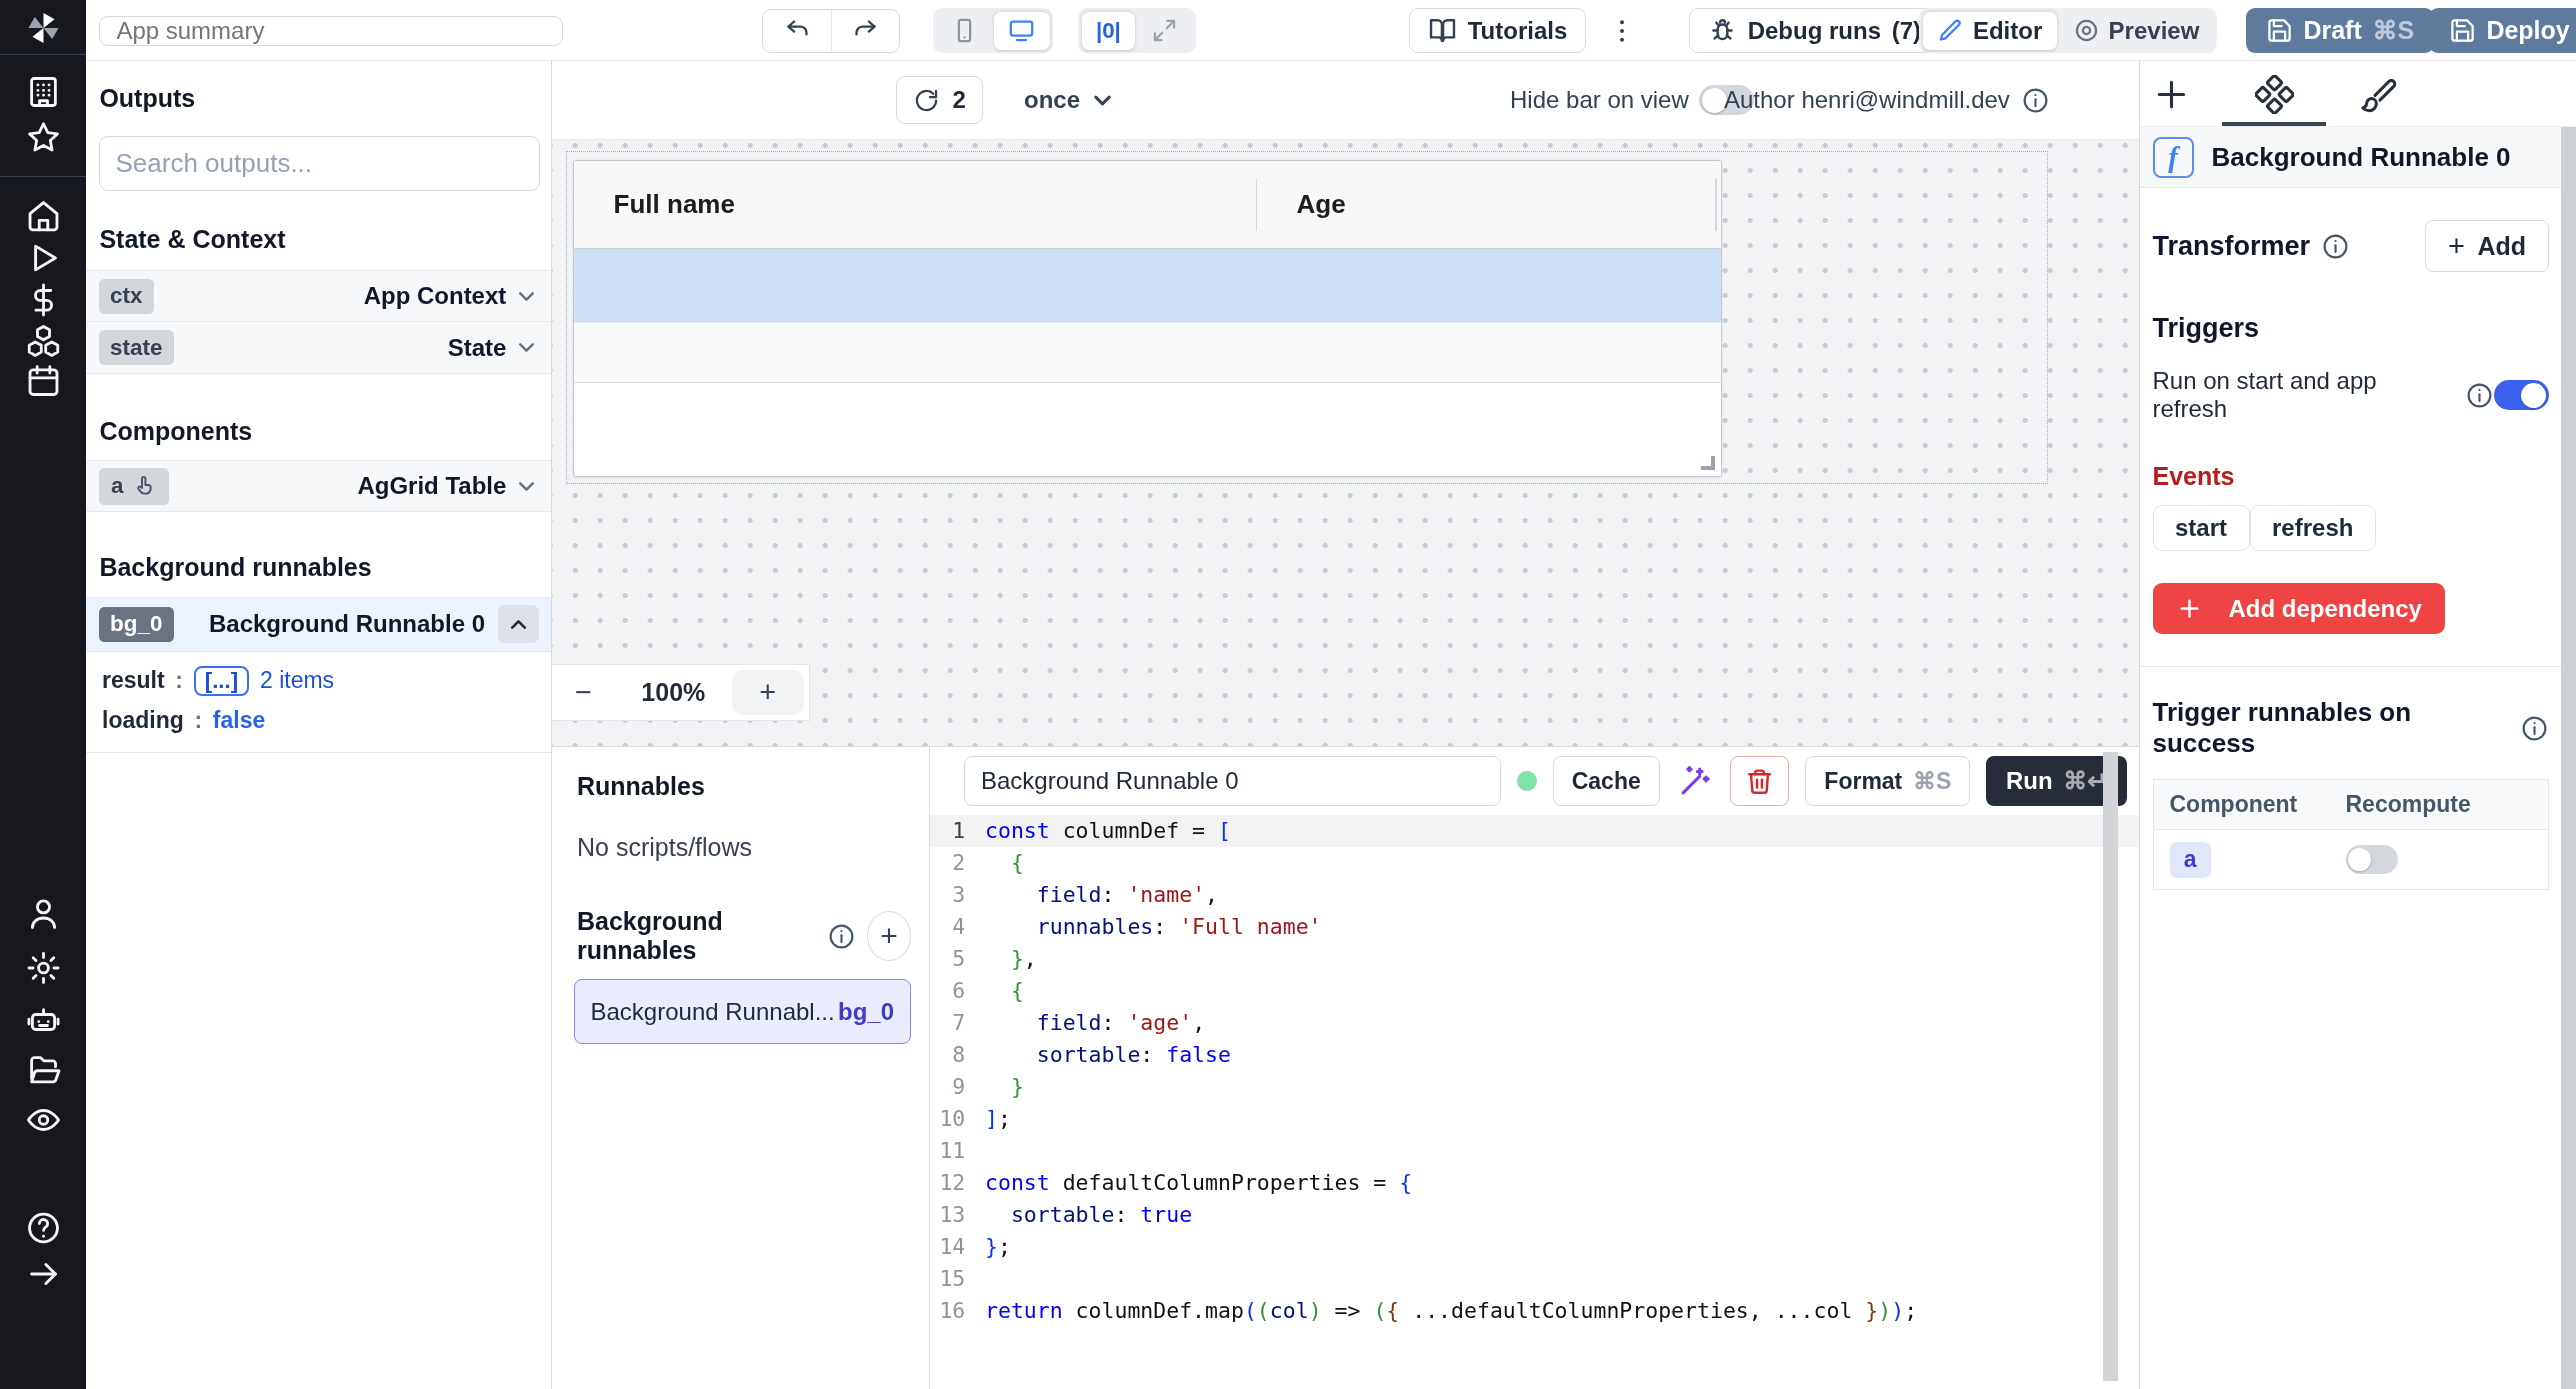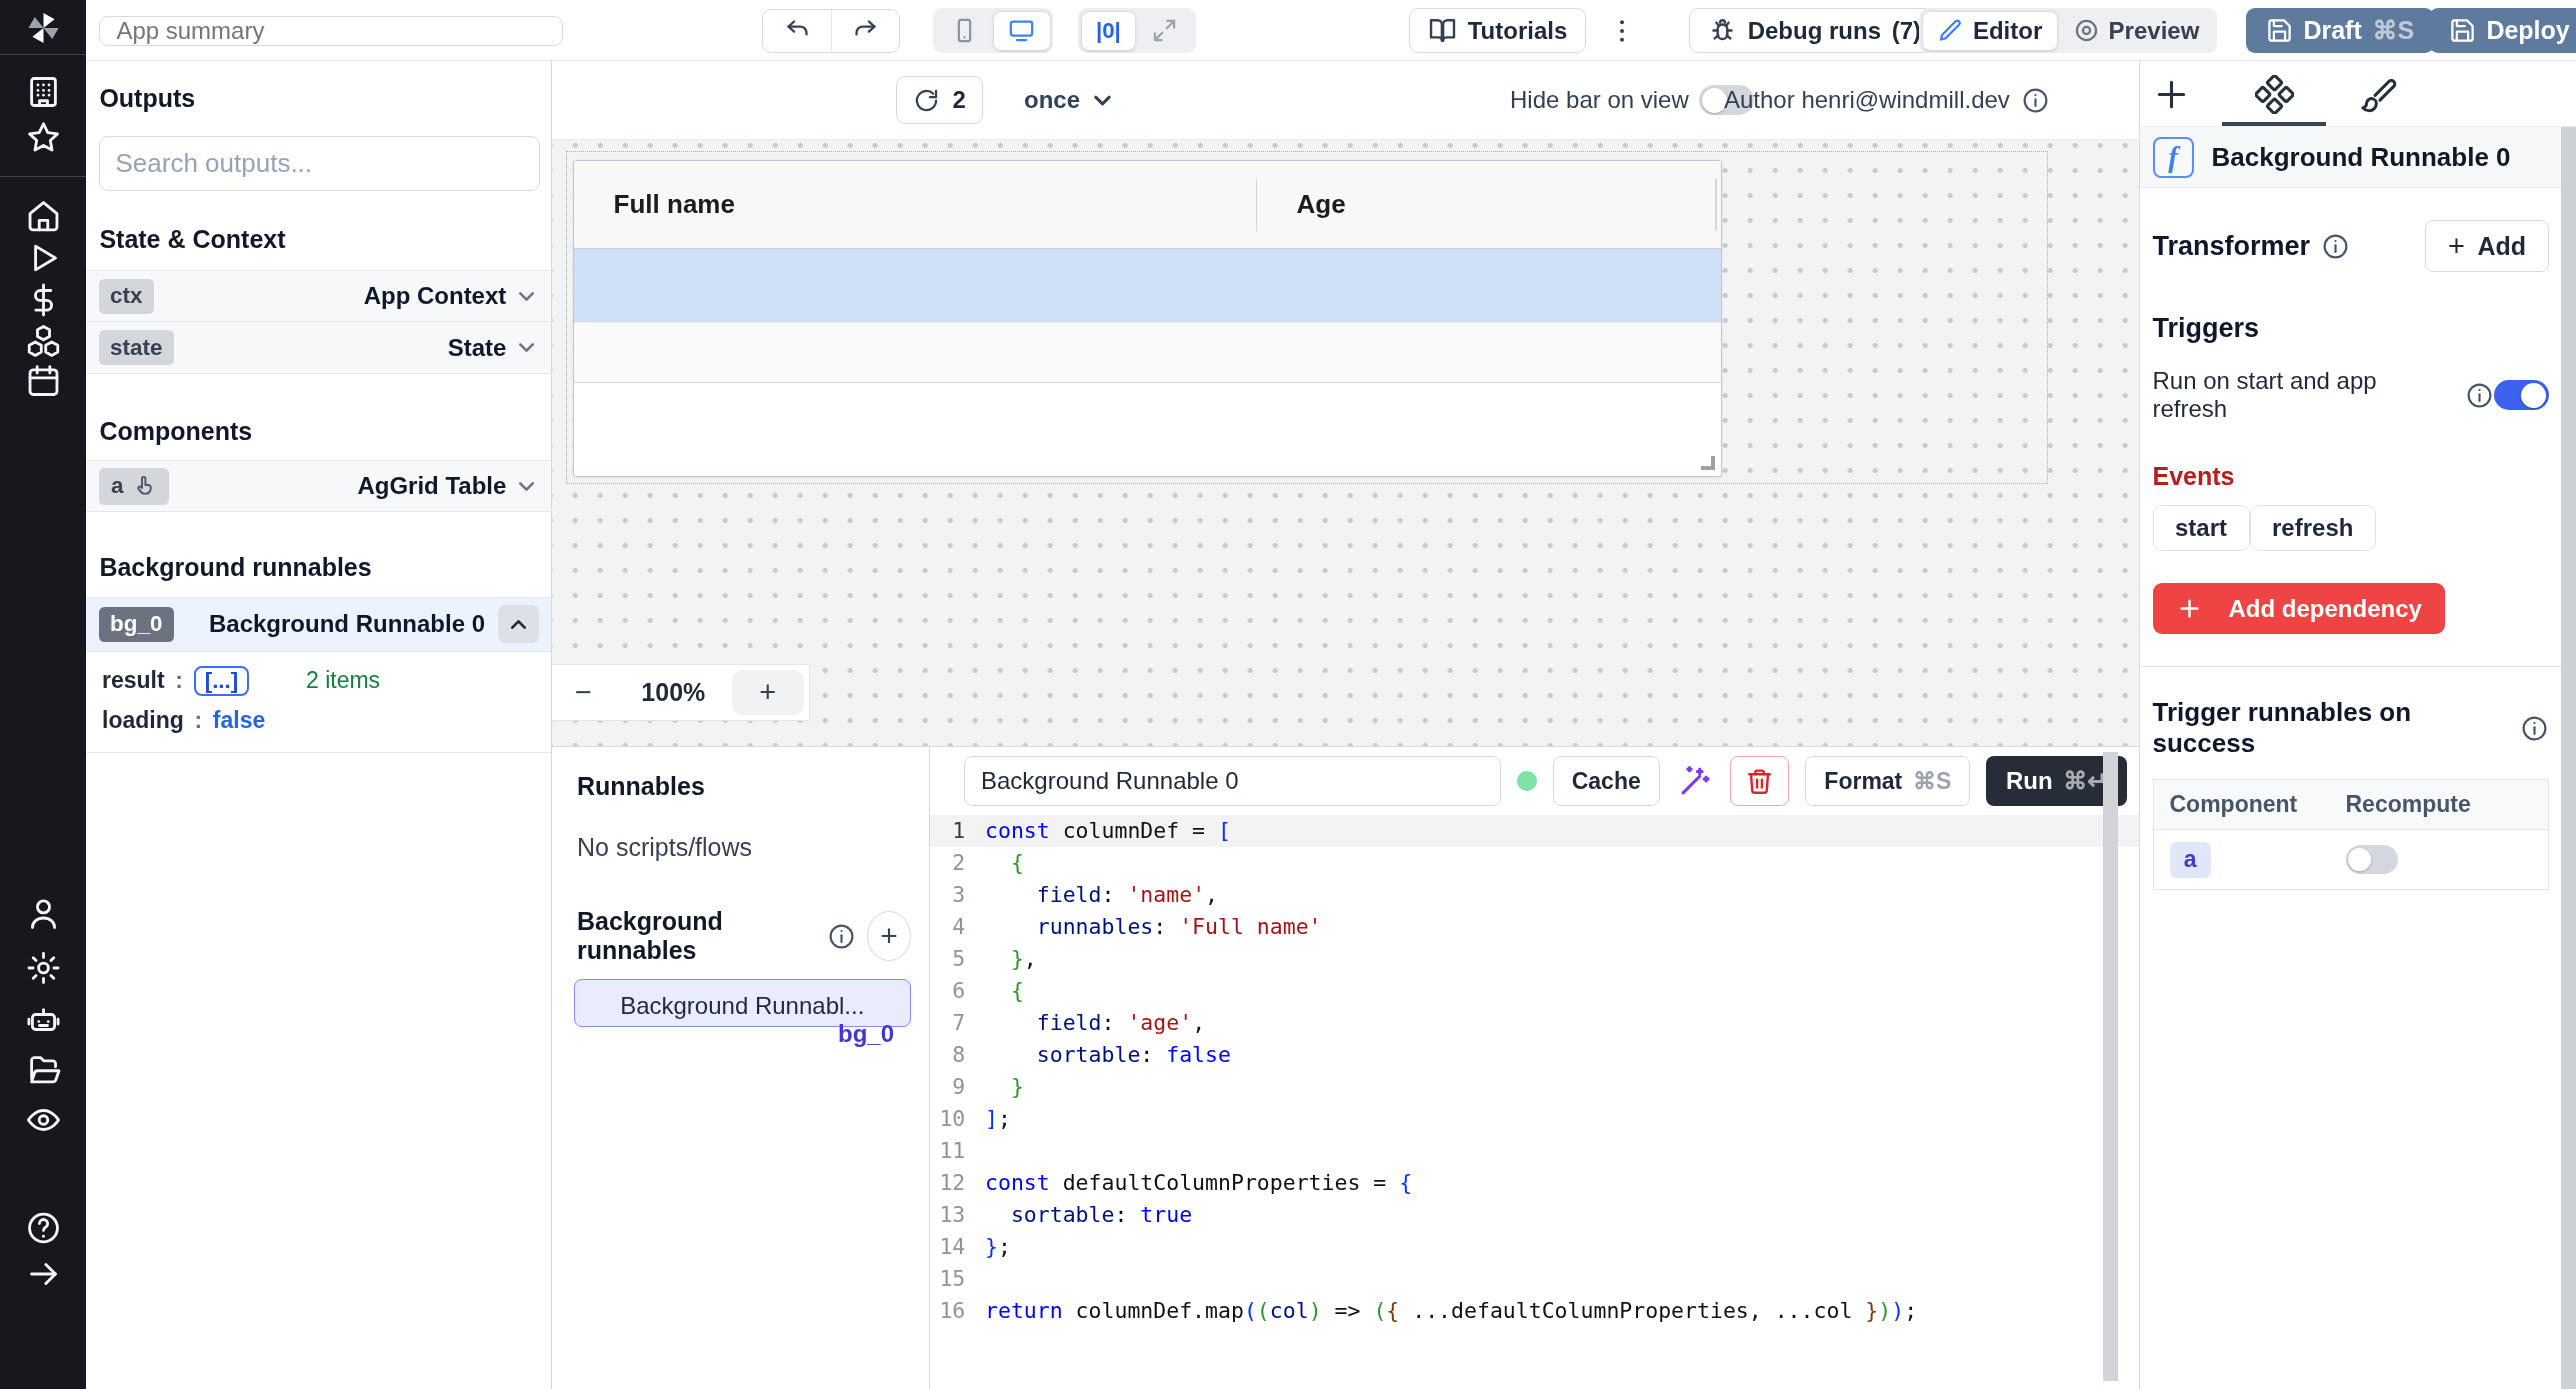--- a/index.html
+++ b/index.html
@@ -38,21 +38,21 @@
   .badge { background:#d3d6db; border-radius:5.4px; padding:4.5px 11.6px; font-size:22.4px; font-weight:700; color:#374151; display:flex; align-items:center; gap:9px; }
   .op-type { margin-left:auto; font-weight:700; font-size:24px; color:#0f172a; display:flex; align-items:center; gap:7.2px; }
   .chev svg { width:25px; height:25px; stroke:#6b7280; stroke-width:2.4; fill:none; stroke-linecap:round; stroke-linejoin:round; }
   .bg-row { background:#ebf3fe; }
   .badge.dark { background:#6b7280; color:#fff; }
   .chev-btn { margin-left:auto; width:41px; height:38px; background:#dde1e7; border-radius:7.2px; display:flex; align-items:center; justify-content:center; }
   .kv { display:flex; align-items:center; gap:10.7px; padding:5.4px 16px; font-size:23px; }
   .kv .k { font-weight:700; color:#1f2937; }
   .kv .colon { color:#6b7280; font-weight:700; }
   .chip-arr { border:2.2px solid #3d6ef2; border-radius:8px; color:#1d4ed8; font-weight:600; padding:0 9px; font-size:22.4px; }
-  .kv .muted { color:#15803d;margin-left:46px; }
+  .kv .muted { color:#1d4ed8; }
   .kv .blue { color:#2563eb; font-weight:700; }
 
   
   .canvas-toolbar { position:absolute; left:552px; top:61px; width:1587px; height:79px; background:#fff; border-bottom:0.9px solid #e8eaed; }
   .ct-item { position:absolute; top:15px; height:48px; display:flex; align-items:center; gap:10.7px; }
   .refresh-btn { border:1.3px solid #d6dae0; border-radius:9px; height:48px; padding:0 16px; display:flex; align-items:center; gap:12.5px; font-size:24px; font-weight:600; color:#1f2937; background:#fff; }
   .mode-btn { font-size:24px; font-weight:600; color:#334155; display:flex; align-items:center; gap:9px; }
   .toggle { width:55px; height:30px; border-radius:15px; background:#d4d8de; position:relative; }
   .toggle .knob { position:absolute; top:2.7px; left:2.7px; width:25px; height:25px; border-radius:50%; background:#fff; box-shadow:0 0.9px 2.7px rgba(0,0,0,.25); }
   .toggle.on { background:#3c61ee; }
@@ -79,21 +79,21 @@
   .zoomer .zplus { width:72px; height:45px; margin-right:5.4px; background:#f1f2f4; border-radius:10.7px; display:flex; align-items:center; justify-content:center; font-size:29px; color:#334155; }
 
   
   .bottom { position:absolute; left:552px; top:746px; width:1587px; bottom:0; background:#fff; border-top:1.3px solid #d7dade; }
   .run-list { position:absolute; left:0; top:0; width:378px; bottom:0; border-right:1.3px solid #d7dade; }
   .rl-title { font-size:25px; font-weight:700; color:#111827; padding:25px 25px 0; }
   .rl-empty { font-size:25px; color:#374151; padding:32px 25px 0; }
   .rl-sub { display:flex; align-items:center; gap:10.7px; padding:45px 18px 0 25px; }
   .rl-sub .t { font-size:25px; font-weight:700; color:#111827; }
   .plus-circle { margin-left:auto; width:50px; height:50px; border:1.3px solid #d6dae0; border-radius:50%; display:flex; align-items:center; justify-content:center; font-size:30px; color:#334155; background:#fff; }
-  .rl-item { margin:14.3px 18px 0 21.5px; height:48px; background:#e9ecfc; border:1.8px solid #7e8ff7; border-radius:8px; display:flex; align-items:center; padding:12px 16px;flex-direction:column; }
+  .rl-item { margin:14.3px 18px 0 21.5px; height:65px; background:#e9ecfc; border:1.8px solid #7e8ff7; border-radius:8px; display:flex; align-items:center; padding:4px 16px; }
   .rl-item .lbl { font-size:24px; color:#1f2937; }
   .rl-item .id { margin-left:auto; font-size:24px; font-weight:700; color:#4338ca; }
 
   .editor { position:absolute; left:378px; top:0; right:0; bottom:0; background:#fff; }
   .ed-head { position:absolute; left:0; top:0; right:0; height:68px; display:flex; align-items:center; gap:16px; padding-left:34px; }
   .ed-name { width:537px; height:50px; border:1.3px solid #d6dae0; border-radius:8px; font-size:24px; padding:0 16px; color:#1f2937; font-family:inherit; }
   .dot-green { width:19.7px; height:19.7px; border-radius:50%; background:#7fe3a5; }
   .ed-btn { height:50px; border:1.3px solid #d6dae0; border-radius:8px; background:#fff; display:flex; align-items:center; gap:10.7px; padding:0 18px; font-size:23px; font-weight:700; color:#1f2937; }
   .ed-btn .sc { color:#9ca3af; font-weight:600; }
   .ed-btn.danger { border-color:#f0a8a8; padding:0 14.3px; }

